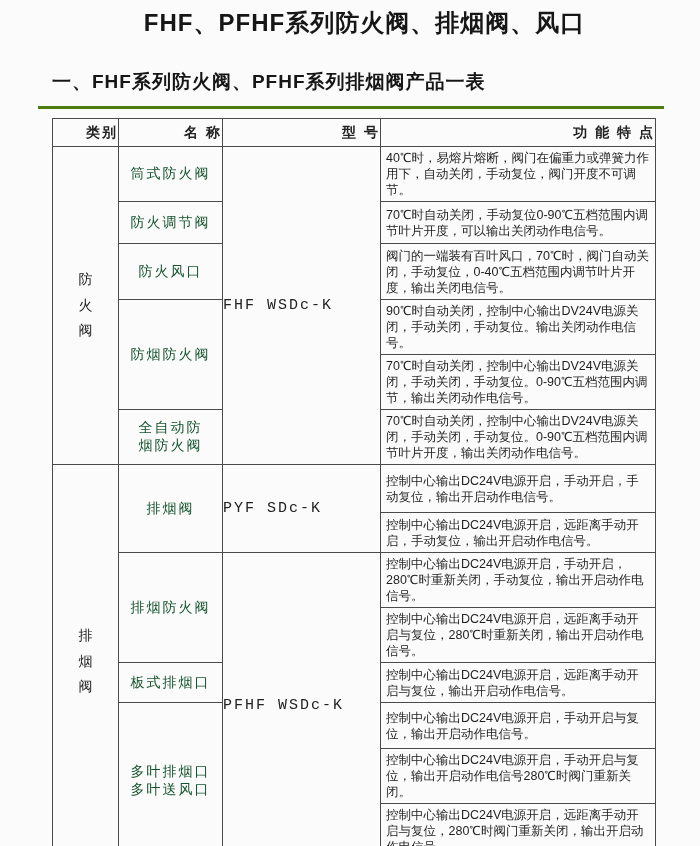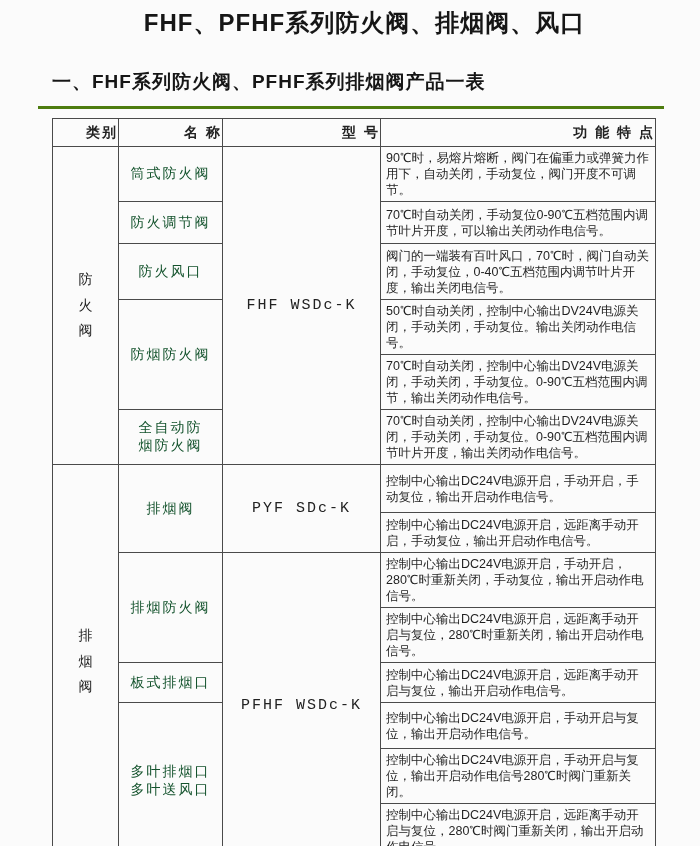--- a/index.html
+++ b/index.html
@@ -65,21 +65,21 @@
   }
   td.name {
     text-align: center;
     font-size: 14px;
     letter-spacing: 2px;
     color: #14532d;
     padding: 2px 3px;
   }
   td.name.pre { white-space: pre-line; }
   td.model {
-    text-align: center;
+    text-align: left;
     font-family: "Liberation Mono", monospace;
     font-size: 15px;
     font-weight: 500;
     letter-spacing: 2px;
     color: #222;
   }
   td.feat {
     font-size: 12.5px;
     line-height: 1.28;
     text-align: left;
@@ -121,33 +121,33 @@
     <th>类别</th>
     <th>名 称</th>
     <th>型 号</th>
     <th>功 能 特 点</th>
   </tr>
 
   <tr class="h45">
     <td class="cat" rowspan="6"><span class="cat-text">防火阀</span></td>
     <td class="name">筒式防火阀</td>
     <td class="model" rowspan="6">FHF WSDc-K</td>
-    <td class="feat">90℃时，易熔片熔断，阀门在偏重力或弹簧力作用下，自动关闭，手动复位，阀门开度不可调节。</td>
+    <td class="feat">40℃时，易熔片熔断，阀门在偏重力或弹簧力作用下，自动关闭，手动复位，阀门开度不可调节。</td>
   </tr>
   <tr class="h42">
     <td class="name">防火调节阀</td>
     <td class="feat">70℃时自动关闭，手动复位0-90℃五档范围内调节叶片开度，可以输出关闭动作电信号。</td>
   </tr>
   <tr class="h56">
     <td class="name">防火风口</td>
     <td class="feat">阀门的一端装有百叶风口，70℃时，阀门自动关闭，手动复位，0-40℃五档范围内调节叶片开度，输出关闭电信号。</td>
   </tr>
   <tr class="h33">
     <td class="name" rowspan="2">防烟防火阀</td>
-    <td class="feat">50℃时自动关闭，控制中心输出DV24V电源关闭，手动关闭，手动复位。输出关闭动作电信号。</td>
+    <td class="feat">90℃时自动关闭，控制中心输出DV24V电源关闭，手动关闭，手动复位。输出关闭动作电信号。</td>
   </tr>
   <tr class="h47">
     <td class="feat">70℃时自动关闭，控制中心输出DV24V电源关闭，手动关闭，手动复位。0-90℃五档范围内调节，输出关闭动作电信号。</td>
   </tr>
   <tr class="h51">
     <td class="name pre">全自动防
 烟防火阀</td>
     <td class="feat">70℃时自动关闭，控制中心输出DV24V电源关闭，手动关闭，手动复位。0-90℃五档范围内调节叶片开度，输出关闭动作电信号。</td>
   </tr>
 

